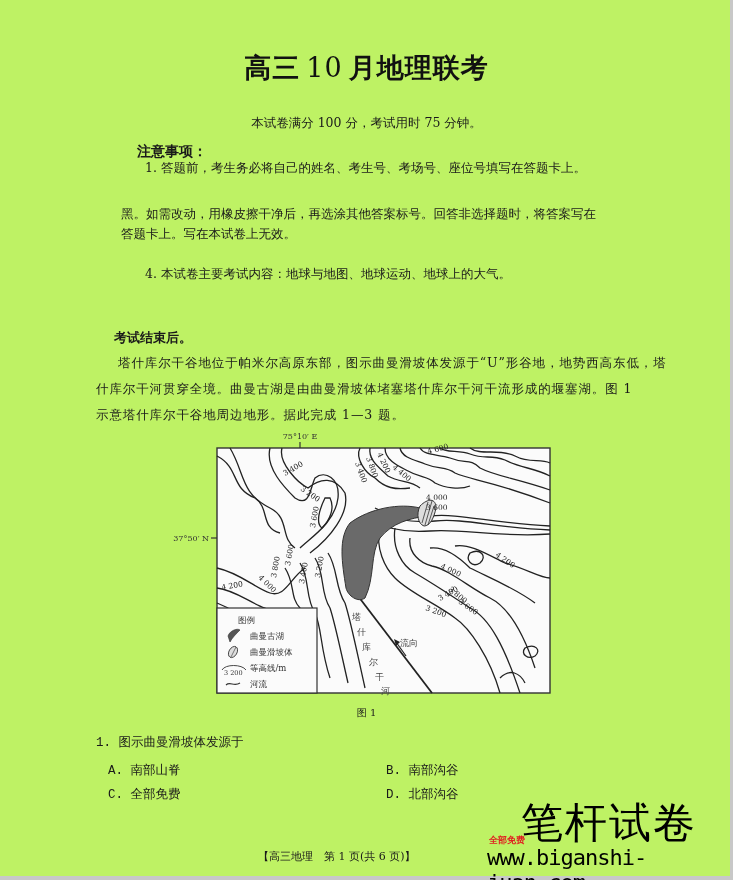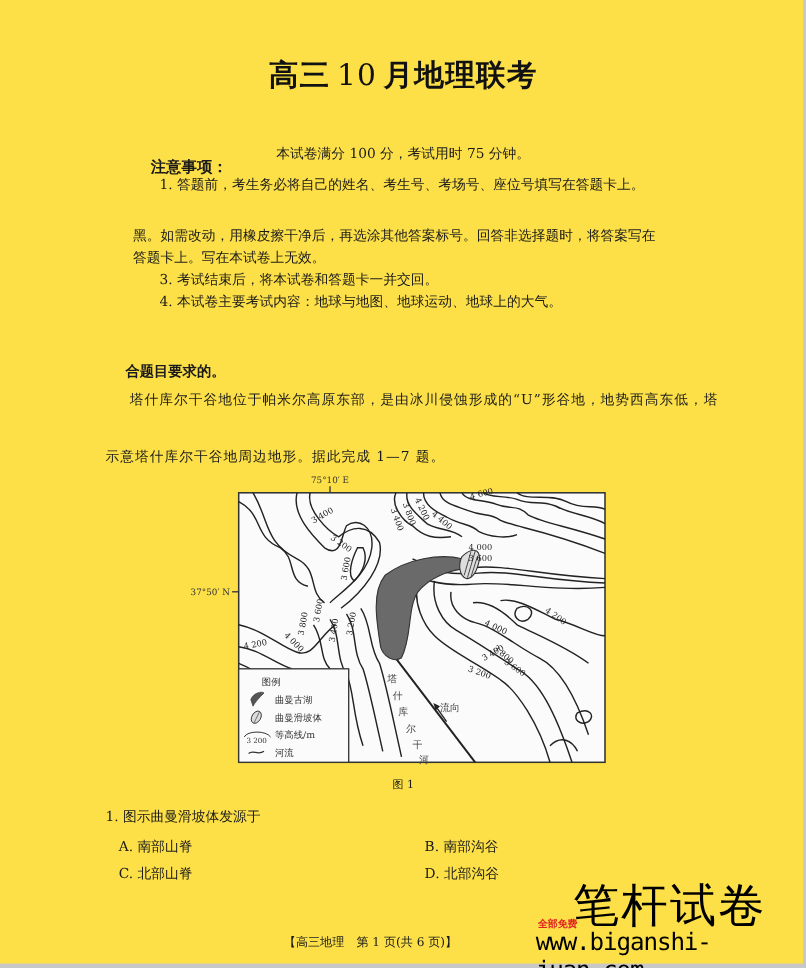--- a/index.html
+++ b/index.html
@@ -4,49 +4,49 @@
 <style>
   html, body { margin: 0; padding: 0; }
   body {
     width: 733px; height: 880px; position: relative; overflow: hidden;
     background: #c8c8c8;
     font-family: "DejaVu Serif", "Liberation Serif", serif;
     color: #1a1a1a;
   }
   .page {
     position: absolute; left: 0; top: 0; width: 730px; height: 876px;
-    background: #fde047;
+    background: #bef264;
   }
   .title {
     position: absolute; left: 0; width: 733px; top: 50px; text-align: center;
     font-family: "DejaVu Sans", "Liberation Sans", sans-serif;
     font-weight: bold; font-size: 27px; letter-spacing: 1px; color: #111;
   }
   .title .num { font-family: "DejaVu Serif", serif; font-weight: normal; }
   .subtitle {
-    position: absolute; left: 0; width: 733px; top: 132px; text-align: center;
+    position: absolute; left: 0; width: 733px; top: 115px; text-align: center;
     font-size: 12.5px;
   }
   .notice-head {
     position: absolute; left: 121px; top: 143px;
     font-family: "DejaVu Sans", sans-serif; font-weight: bold; font-size: 14px; margin-left: 16px;
   }
   .line {
     position: absolute; font-size: 12.5px; white-space: nowrap; line-height: 16px;
   }
   .sec-head {
     position: absolute; font-family: "DejaVu Sans", sans-serif; font-weight: bold;
     font-size: 13px; white-space: nowrap;
   }
   .para {
     position: absolute; font-size: 12.5px; white-space: nowrap; letter-spacing: 0.9px;
   }
   .map-wrap { position: absolute; left: 170px; top: 428px; width: 390px; height: 270px; }
   .fig-cap { position: absolute; left: 0; width: 733px; top: 706px; text-align: center; font-size: 10px; }
-  .q { position: absolute; font-size: 12.5px; white-space: nowrap; }
+  .q { position: absolute; font-size: 12.5px; white-space: nowrap; font-family: Liberation Mono, monospace; }
   .footer { position: absolute; left: 258px; top: 849px; font-size: 11px; white-space: nowrap; }
   .wm-big {
     position: absolute; left: 521px; top: 795px;
     font-family: "DejaVu Sans", sans-serif; font-size: 42px; color: #000; letter-spacing: 2px;
   }
   .wm-red {
     position: absolute; left: 489px; top: 834px;
     font-family: "DejaVu Sans", sans-serif; font-size: 9px; color: #e02020; font-weight: bold;
   }
   .wm-url {
@@ -64,27 +64,27 @@
     <span>高三</span><span class="num" style="margin:0 6px;">10</span><span>月地理联考</span>
   </div>
 
   <div class="subtitle">本试卷满分 100 分，考试用时 75 分钟。</div>
 
   <div class="notice-head">注意事项：</div>
 
   <div class="line" style="left:145px; top:160px;">1. 答题前，考生务必将自己的姓名、考生号、考场号、座位号填写在答题卡上。</div>
   <div class="line" style="left:121px; top:206px;">黑。如需改动，用橡皮擦干净后，再选涂其他答案标号。回答非选择题时，将答案写在</div>
   <div class="line" style="left:121px; top:226px;">答题卡上。写在本试卷上无效。</div>
-  <div class="line" style="left:145px; top:246px;">3. 考试结束后，将本试卷和答题卡一并交回。</div>
   <div class="line" style="left:145px; top:266px;">4. 本试卷主要考试内容：地球与地图、地球运动、地球上的大气。</div>
 
-  <div class="sec-head" style="left:114px; top:329px;">合题目要求的。</div>
-
-  <div class="para" style="left:118px; top:355px;">塔什库尔干谷地位于帕米尔高原东部，是由冰川侵蚀形成的“U”形谷地，地势西高东低，塔</div>
-  <div class="para" style="left:96px; top:407px;">示意塔什库尔干谷地周边地形。据此完成 1—7 题。</div>
+  <div class="sec-head" style="left:114px; top:329px;">考试结束后。</div>
+
+  <div class="para" style="left:118px; top:355px;">塔什库尔干谷地位于帕米尔高原东部，图示曲曼滑坡体发源于“U”形谷地，地势西高东低，塔</div>
+  <div class="para" style="left:96px; top:381px;">什库尔干河贯穿全境。曲曼古湖是由曲曼滑坡体堵塞塔什库尔干河干流形成的堰塞湖。图 1</div>
+  <div class="para" style="left:96px; top:407px;">示意塔什库尔干谷地周边地形。据此完成 1—3 题。</div>
 
   <div class="map-wrap">
     <svg width="390" height="270" viewBox="0 0 390 270" xmlns="http://www.w3.org/2000/svg" font-family="DejaVu Serif, serif">
 
       <rect x="47" y="20" width="333" height="245" fill="#fbfbfb" stroke="#333" stroke-width="1.4"></rect>
       <line x1="130" y1="14" x2="130" y2="20" stroke="#333" stroke-width="1.2"></line>
       <line x1="41" y1="110" x2="47" y2="110" stroke="#333" stroke-width="1.2"></line>
       <g fill="none" stroke="#222" stroke-width="1.3">
 
         <path d="M47 28 C70 40 60 60 85 70 C100 80 90 100 110 105"></path>
@@ -188,21 +188,21 @@
         <text x="80" y="259" font-size="8.5" fill="#333">河流</text>
       </g>
     </svg>
   </div>
 
   <div class="fig-cap">图 1</div>
 
   <div class="q" style="left:96px; top:734px;">1. 图示曲曼滑坡体发源于</div>
   <div class="q" style="left:108px; top:762px;">A. 南部山脊</div>
   <div class="q" style="left:386px; top:762px;">B. 南部沟谷</div>
-  <div class="q" style="left:108px; top:786px;">C. 北部山脊</div>
+  <div class="q" style="left:108px; top:786px;">C. 全部免费</div>
   <div class="q" style="left:386px; top:786px;">D. 北部沟谷</div>
 
   <div class="footer">【高三地理　第 1 页(共 6 页)】</div>
 
   <div class="wm-big">笔杆试卷</div>
   <div class="wm-red">全部免费</div>
   <div class="wm-url">www.biganshi-juan.com</div>
 </div>
 
 </body></html>

